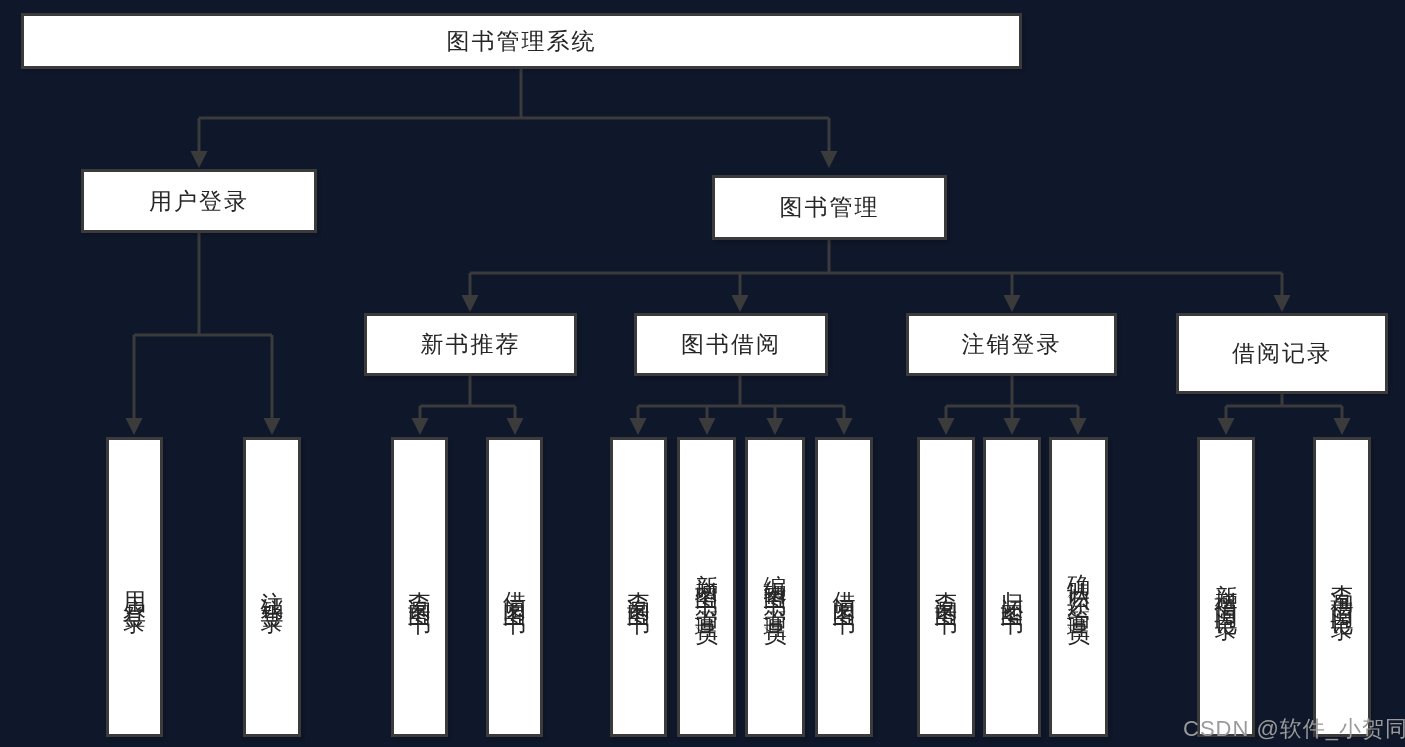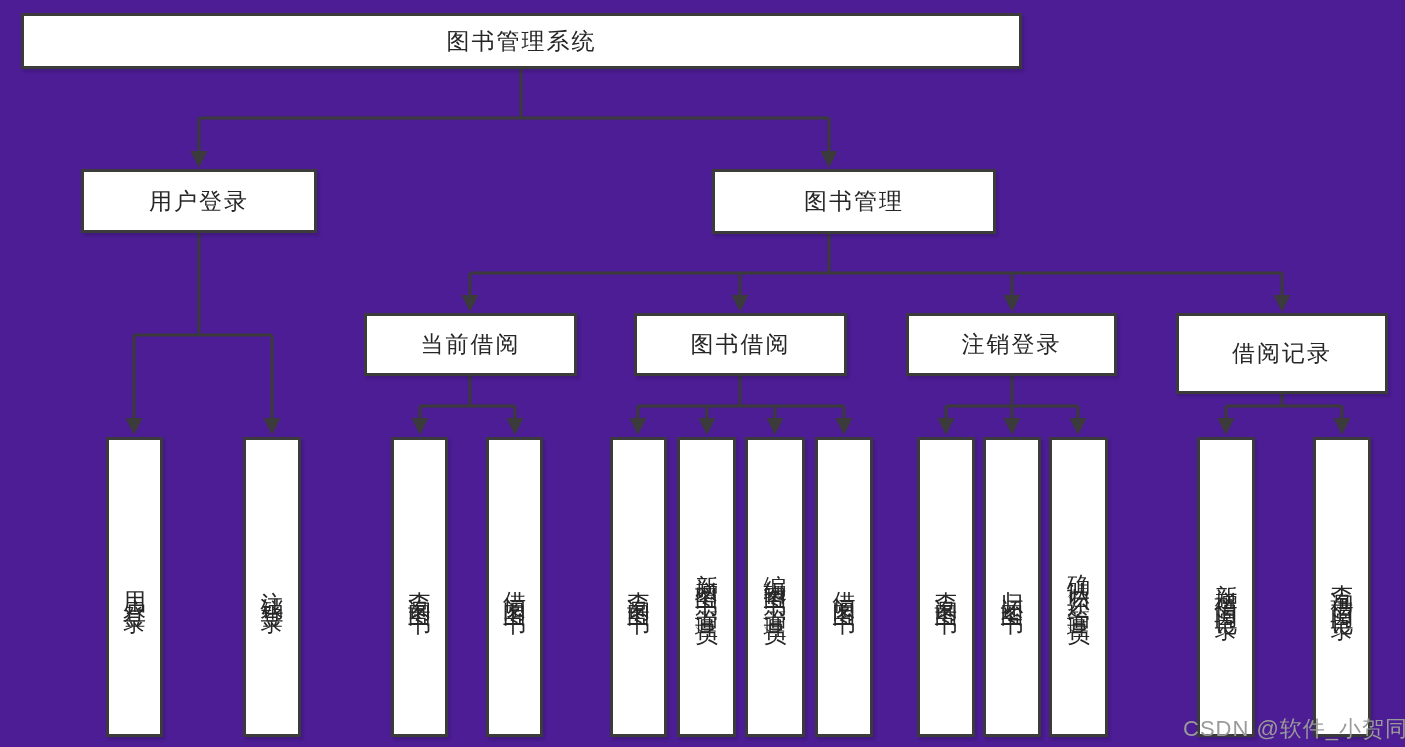--- a/index.html
+++ b/index.html
@@ -1,20 +1,20 @@
 <!DOCTYPE html>
 <html><head>
 <meta charset="utf-8">
 <style>
   * { margin:0; padding:0; box-sizing:border-box; }
   html,body { background:#ffffff; }
   .canvas {
     position:relative;
     width:1405px; height:747px;
-    background:#4c1d95;
+    background:#0f172a;
     font-family:"Liberation Sans", sans-serif;
     overflow:hidden;
     text-align:right;
   }
   svg.connectors { position:absolute; left:0; top:0; z-index:1; }
   .box {
     position:absolute;
     background:#ffffff;
     border:3px solid #3b3b3b;
     display:flex;
@@ -143,28 +143,28 @@
     </g>
   </svg>
 
   <div class="box" style="left:21px;top:13px;width:1001px;height:56px">
     <span class="h-label">图书管理系统</span>
   </div>
 
   <div class="box" style="left:81px;top:169px;width:236px;height:64px">
     <span class="h-label">用户登录</span>
   </div>
-  <div class="box" style="left:712px;top:169px;width:284px;height:65px">
+  <div class="box" style="left:712px;top:175px;width:235px;height:65px">
     <span class="h-label">图书管理</span>
   </div>
 
   <div class="box" style="left:364px;top:313px;width:213px;height:63px">
-    <span class="h-label">当前借阅</span>
-  </div>
-  <div class="box" style="left:634px;top:313px;width:213px;height:63px">
+    <span class="h-label">新书推荐</span>
+  </div>
+  <div class="box" style="left:634px;top:313px;width:194px;height:63px">
     <span class="h-label">图书借阅</span>
   </div>
   <div class="box" style="left:906px;top:313px;width:211px;height:63px">
     <span class="h-label">注销登录</span>
   </div>
   <div class="box" style="left:1176px;top:313px;width:212px;height:81px">
     <span class="h-label">借阅记录</span>
   </div>
 
   <div class="box" style="left:106px;top:437px;width:57px;height:300px">

